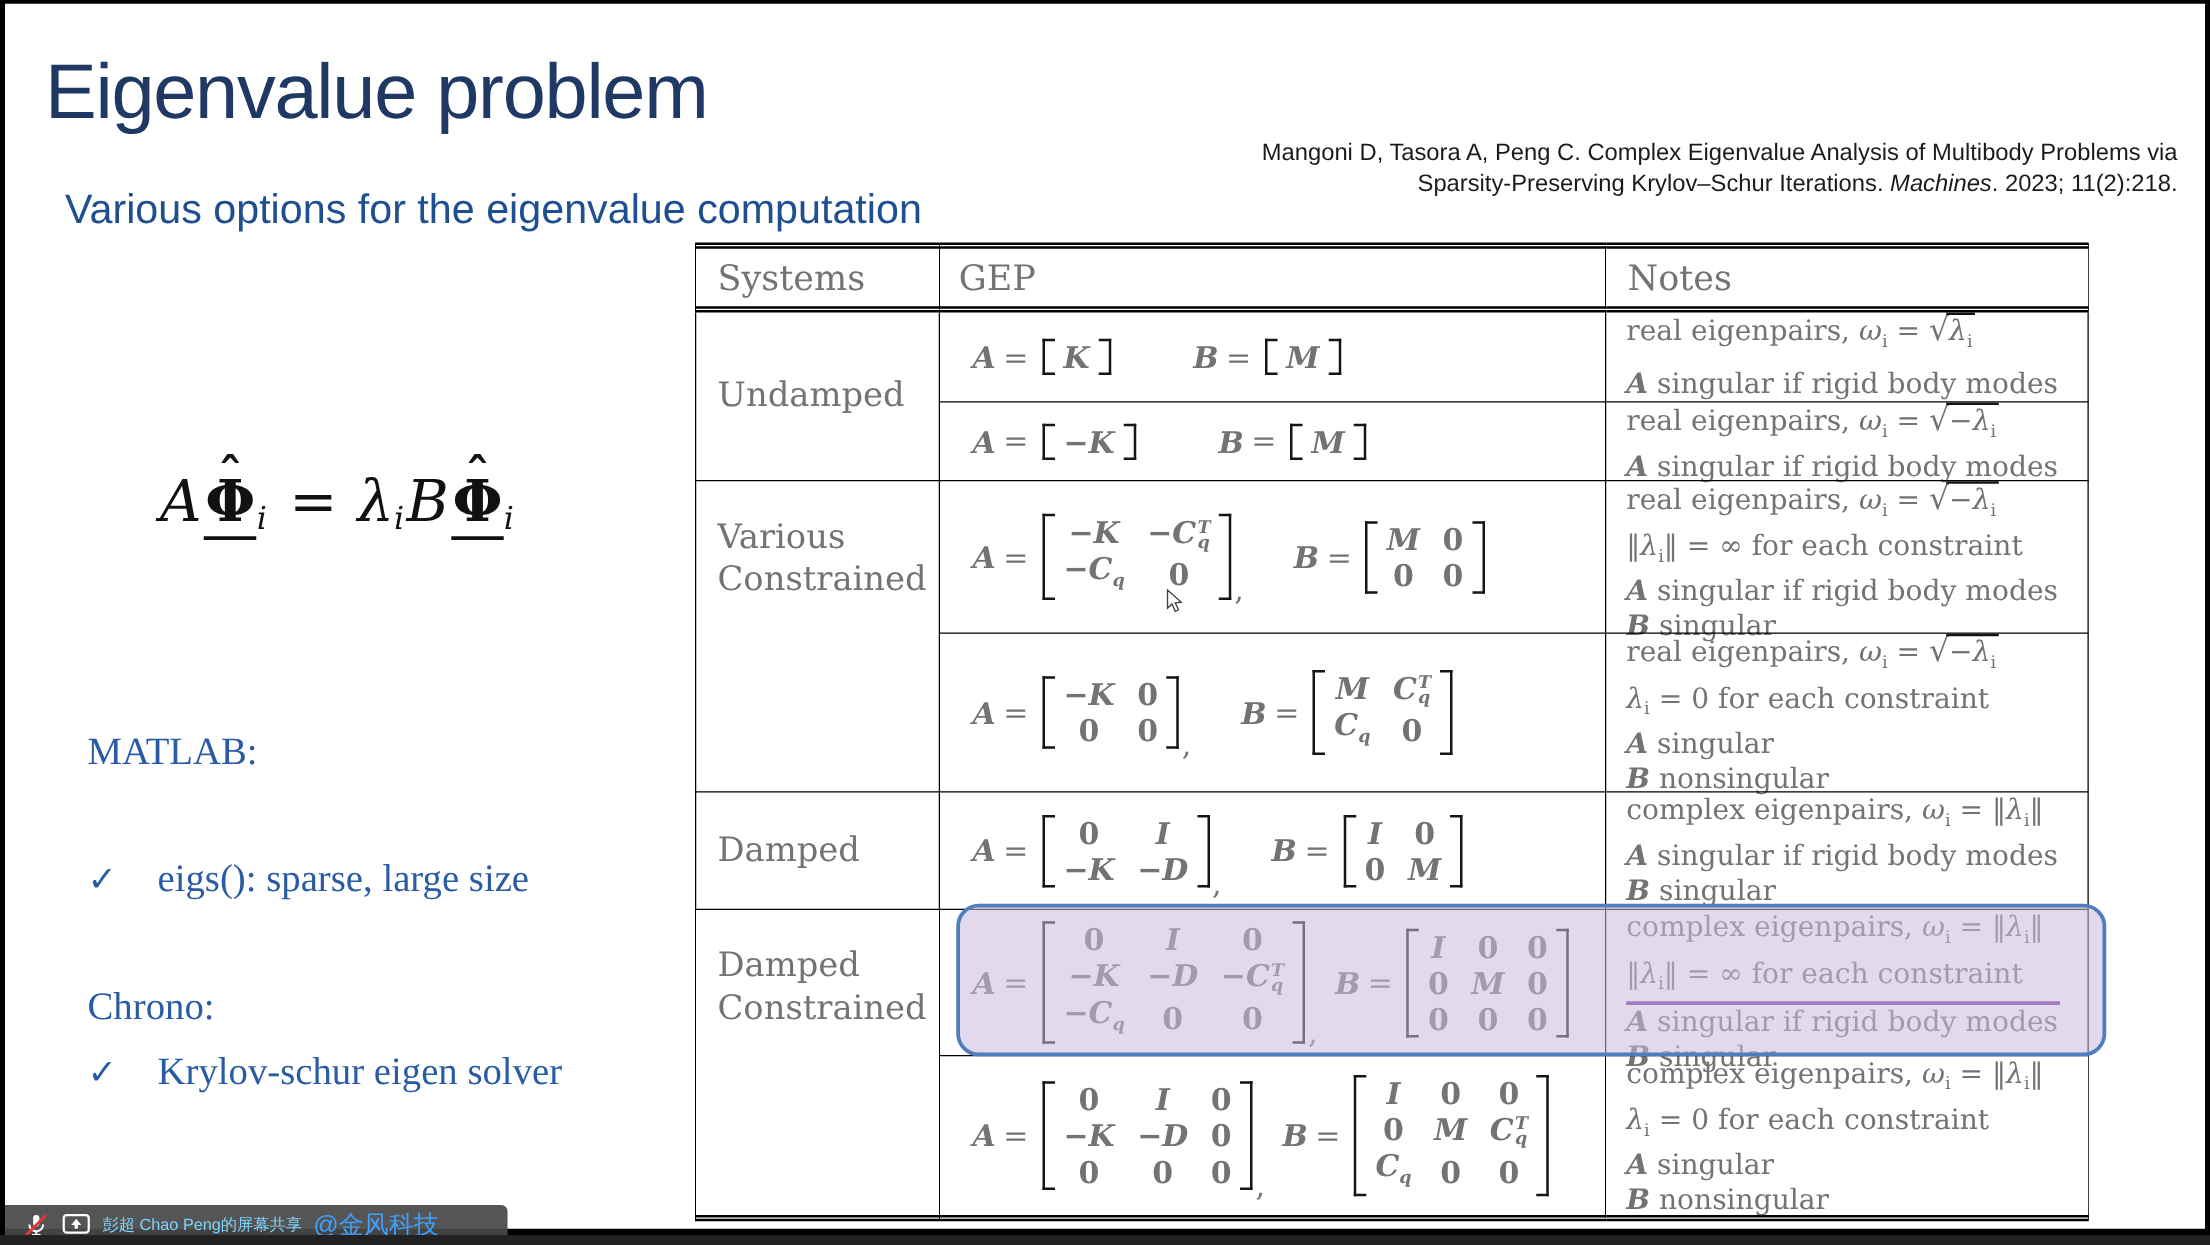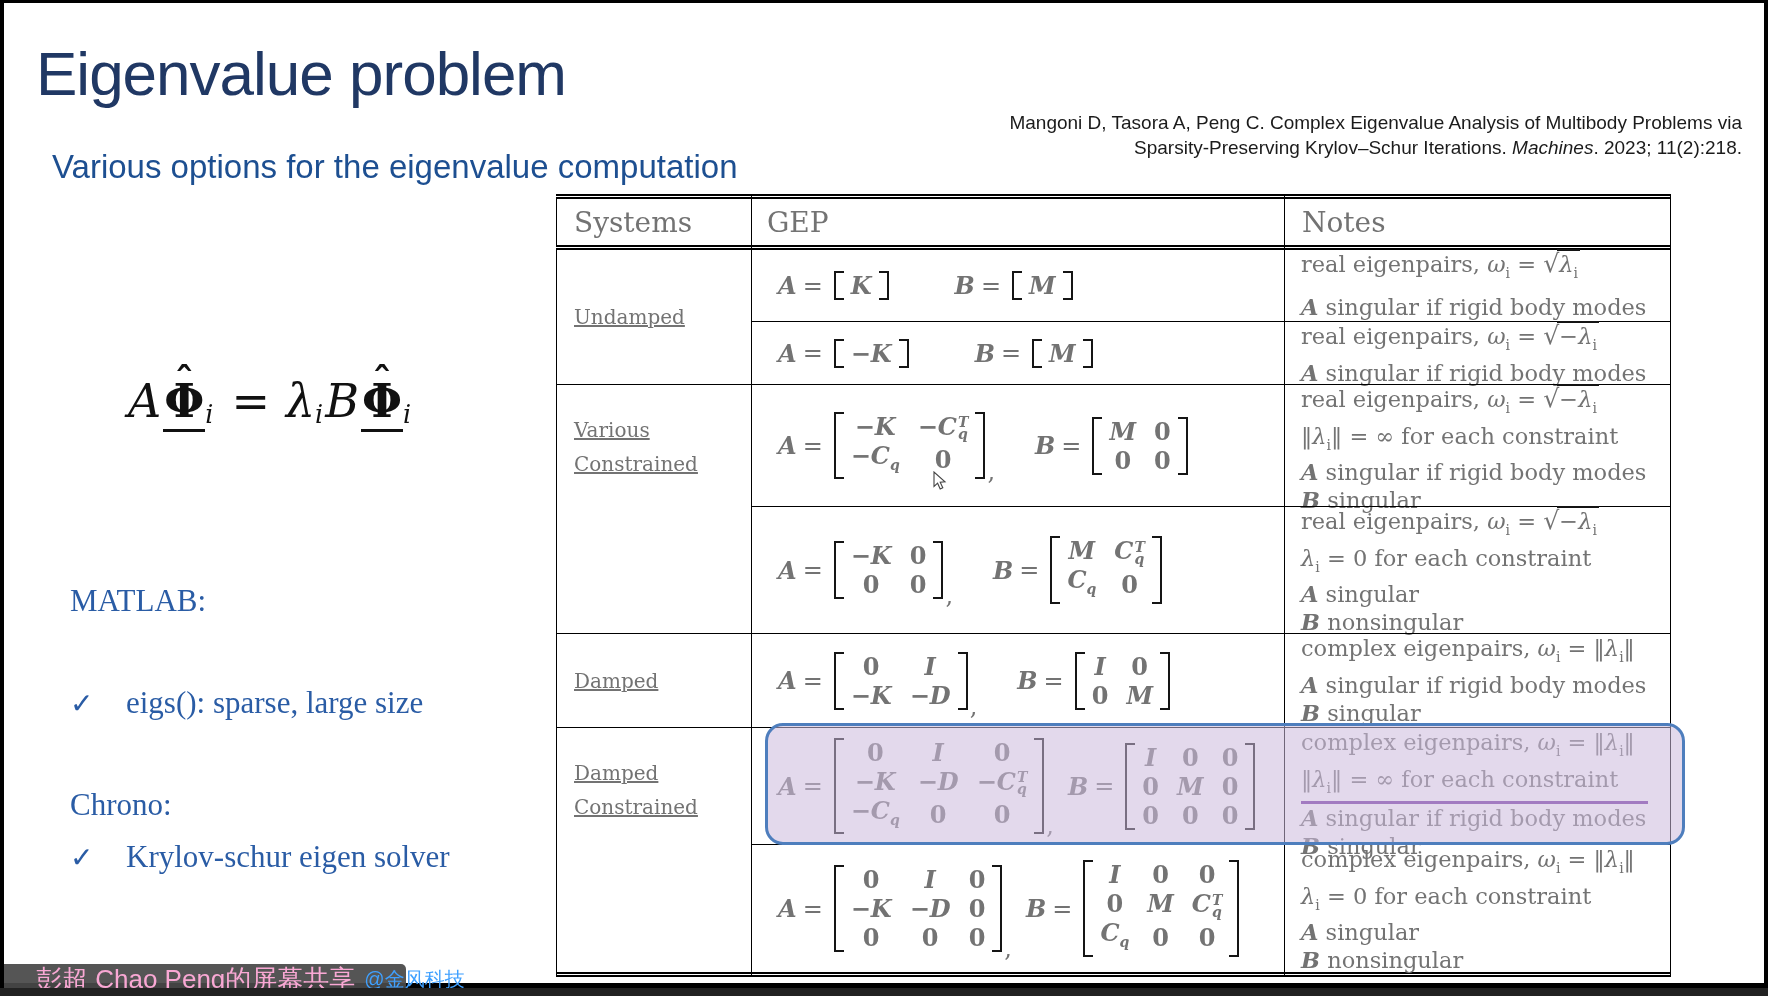--- a/index.html
+++ b/index.html
@@ -30,22 +30,22 @@
   .check{display:inline-block;width:56px;font-size:28px;}
 
   
   .tbl{left:556px;top:194px;width:1115px;display:grid;grid-template-columns:196px 533px 386px;
        color:#737373;font-family:"DejaVu Serif",serif;}
   .tbl > div{box-sizing:border-box;background:transparent;}
   .th{display:flex;align-items:center;font-size:28px;padding-left:17px;
       border-top:5px double #000;border-bottom:5px double #000;border-right:1.6px solid #000;}
   .th.h0{border-left:1.6px solid #000;}
   .th.h1{padding-left:15px;}
-  .sys{display:flex;align-items:center;padding-left:17px;font-size:20px;line-height:34px;
-       border-left:1.6px solid #000;border-right:1.6px solid #000;text-decoration:underline;}
+  .sys{display:flex;align-items:center;padding-left:17px;font-size:27px;line-height:34px;
+       border-left:1.6px solid #000;border-right:1.6px solid #000;}
   .sys.at{align-items:flex-start;padding-top:28px;}
   .gep{display:flex;align-items:center;padding-left:26px;border-right:1.6px solid #000;
        font-size:24px;white-space:nowrap;}
   .notes{display:flex;flex-direction:column;justify-content:space-between;padding-left:16px;
          border-right:1.6px solid #000;font-size:22.5px;}
   .bt{border-top:1.6px solid #000;}
   .gt{border-top:1.6px solid #000;}
   .bb{border-bottom:5px double #000;}
   .nl{line-height:28px;white-space:nowrap;}
   .nl.u{align-self:flex-start;width:347px;border-bottom:3px solid #7030a0;}
@@ -74,21 +74,21 @@
           background:rgba(204,186,221,0.55);border:3px solid #4e7ebd;box-sizing:border-box;
           pointer-events:none;z-index:5;}
 
   
   .cursor{left:933px;top:471px;z-index:9;}
 
   
   .sharebar{left:4px;top:964px;height:31px;width:402px;background:rgba(72,72,72,0.93);
             border-top-right-radius:5px;display:flex;align-items:center;gap:9px;
             padding-left:14px;box-sizing:border-box;z-index:10;}
-  .sharebar-text{color:#f9a8d4;font-size:26px;white-space:nowrap;}
+  .sharebar-text{color:#7dd3fc;font-size:13px;white-space:nowrap;}
   .sharebar-mention{font-size:20px;white-space:nowrap;}
 </style>
 </head>
 <body>
 
 <div class="stage">
   <div class="slide"></div>
 
   <div class="abs title">Eigenvalue problem</div>
   <div class="abs subtitle">Various options for the eigenvalue computation</div>

